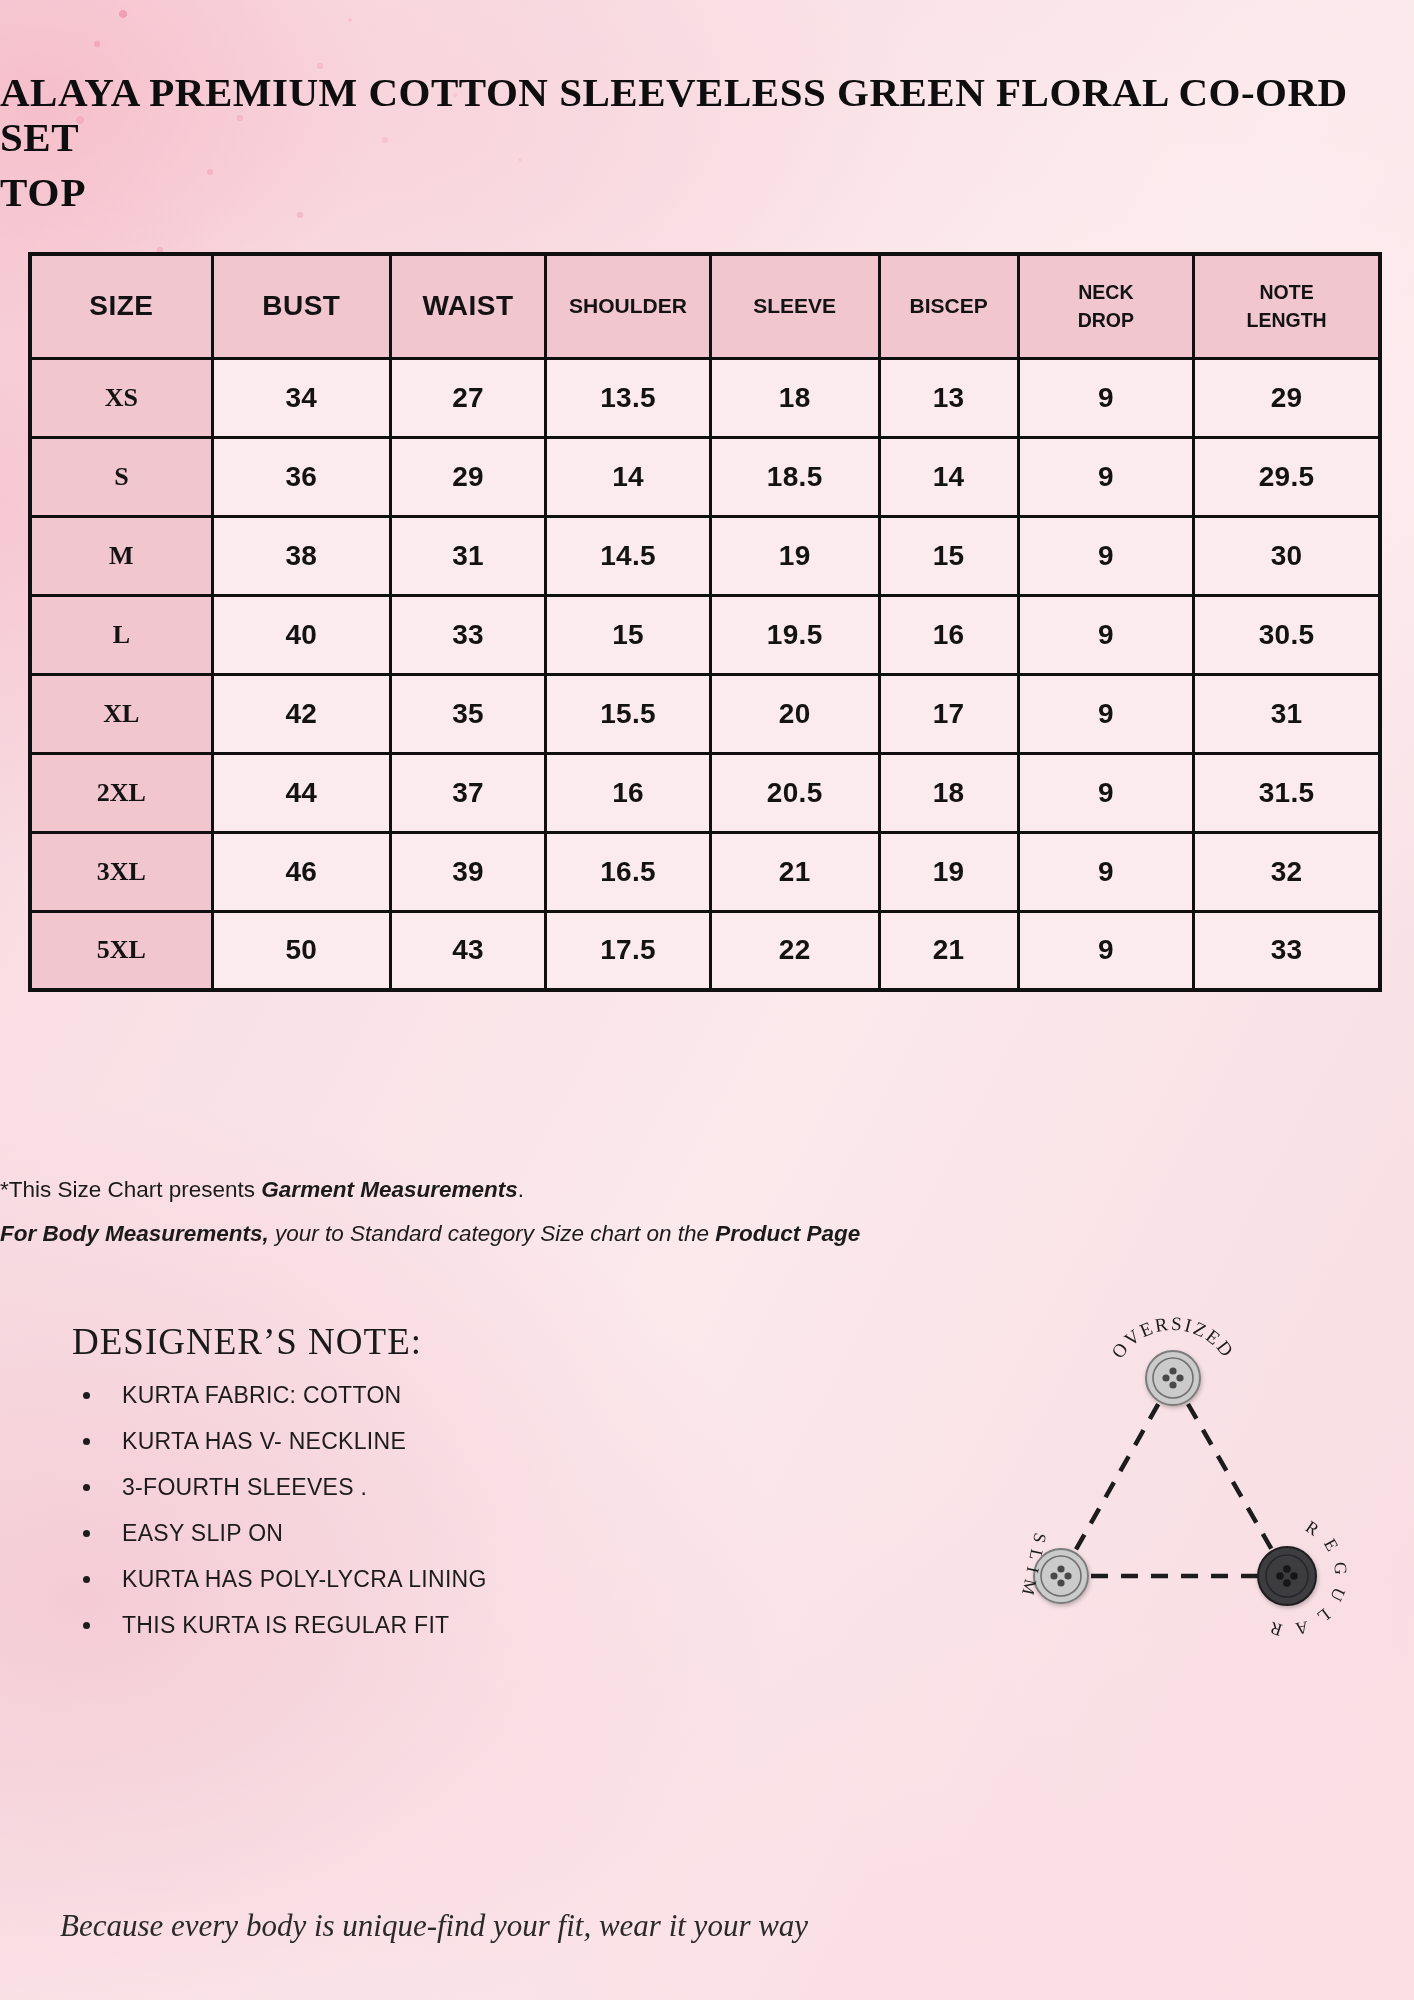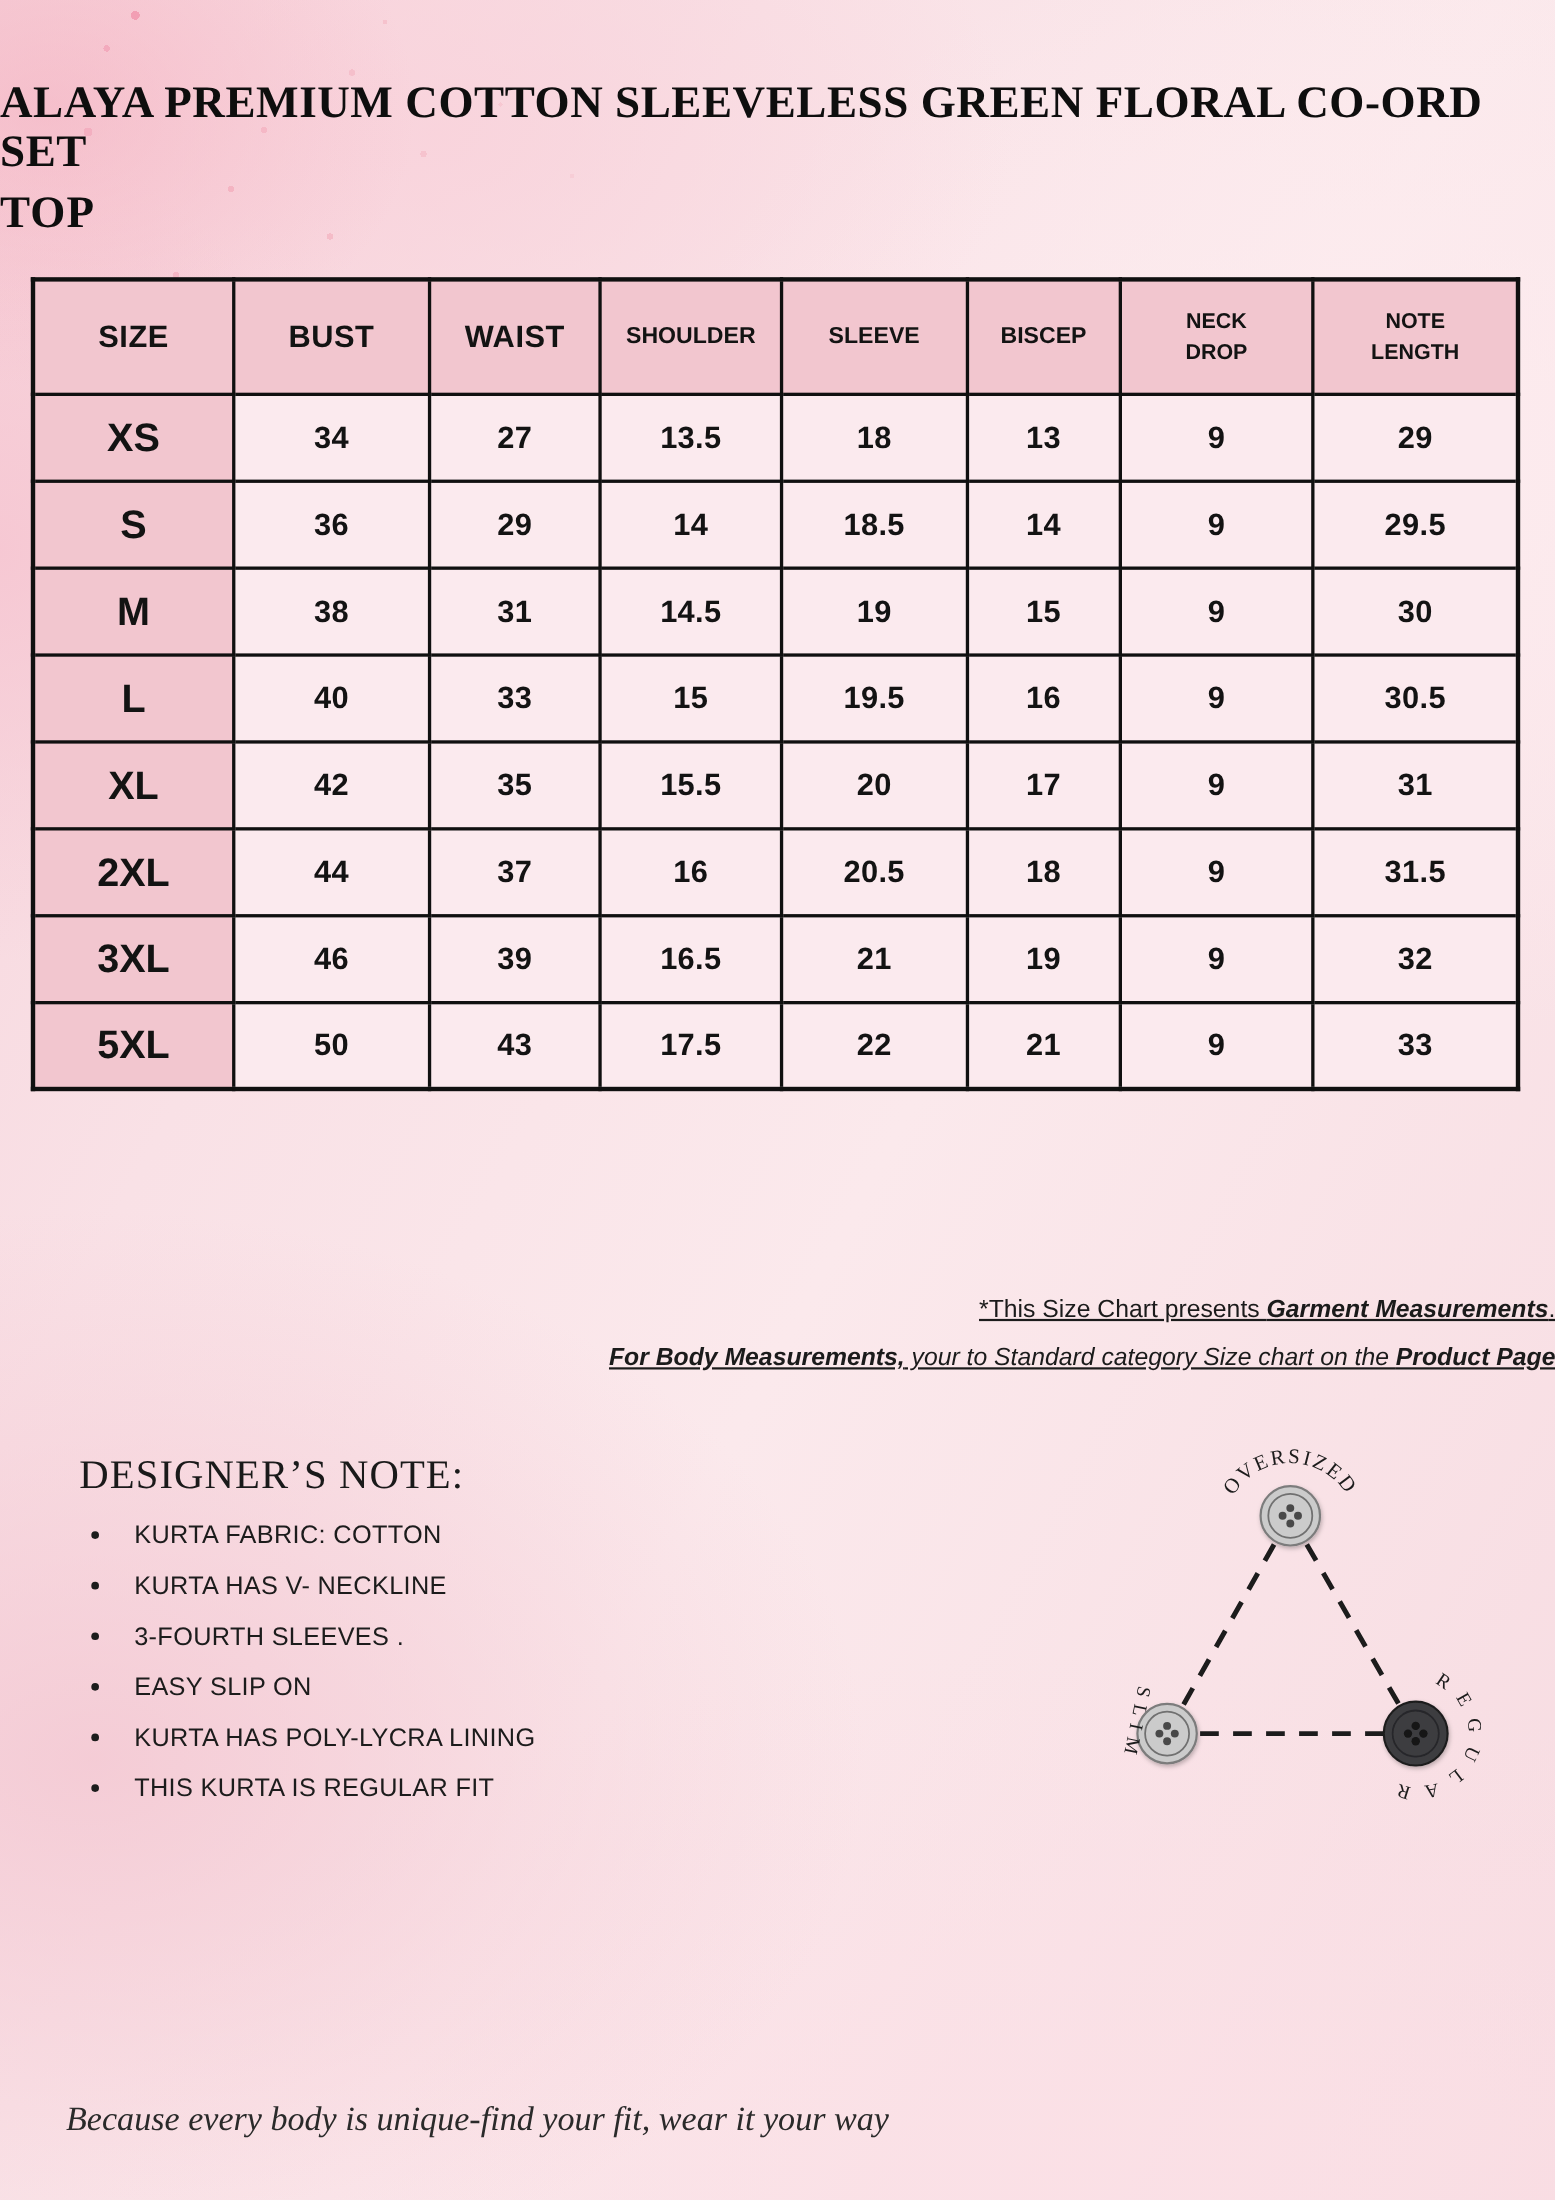--- a/index.html
+++ b/index.html
@@ -40,31 +40,31 @@
 
   
   .table-wrap{position:absolute;left:28px;top:252px;width:1354px;}
   table.size-table{width:100%;border-collapse:collapse;border:4px solid #101010;table-layout:fixed;}
   table.size-table th,table.size-table td{
     border:3px solid #101010;text-align:center;vertical-align:middle;
     font-weight:700;color:#131313;padding:0 4px;box-sizing:border-box;}
   table.size-table thead tr{height:104px;}
   table.size-table tbody tr{height:79px;}
   table.size-table thead th{background:#f2c6cf;}
-  table.size-table tbody th{background:#f2c6cf;font-size:36px;}
+  table.size-table tbody th{background:#f2c6cf;font-size:26px;font-family:Liberation Serif, serif;}
   table.size-table tbody td{background:#fbeaee;font-size:28px;letter-spacing:0.3px;}
   table.size-table thead th:nth-child(-n+3){font-size:28px;letter-spacing:0.5px;}
   table.size-table thead th:nth-child(n+4){font-size:21px;}
   table.size-table thead th:nth-child(n+7){font-size:19.5px;word-spacing:600px;line-height:1.45;}
   col.c1{width:13.5%} col.c2{width:13.2%} col.c3{width:11.5%} col.c4{width:12.2%}
   col.c5{width:12.5%} col.c6{width:10.3%} col.c7{width:13.0%} col.c8{width:13.8%}
 
   
-  .chart-note{position:absolute;top:1168px;left:0;width:1414px;text-align:right;
-    font-size:22.5px;line-height:44px;color:#1b1b1b;text-decoration:underline;}
+  .chart-note{position:absolute;top:1168px;left:0;width:1414px;text-align:left;
+    font-size:22.5px;line-height:44px;color:#1b1b1b;}
   .chart-note .em{font-weight:700;font-style:italic;}
   .chart-note .it{font-style:italic;}
 
   
   .designer-heading{position:absolute;left:72px;top:1320px;
     font-family:"Liberation Serif",serif;font-size:37px;letter-spacing:1px;color:#1a1a1a;}
   .designer-list{position:absolute;left:86px;top:1382px;margin:0;padding-left:18px;
     list-style:disc;color:#1c1c1c;}
   .designer-list li{font-size:23px;margin-bottom:19px;padding-left:18px;letter-spacing:0.3px;}
 

